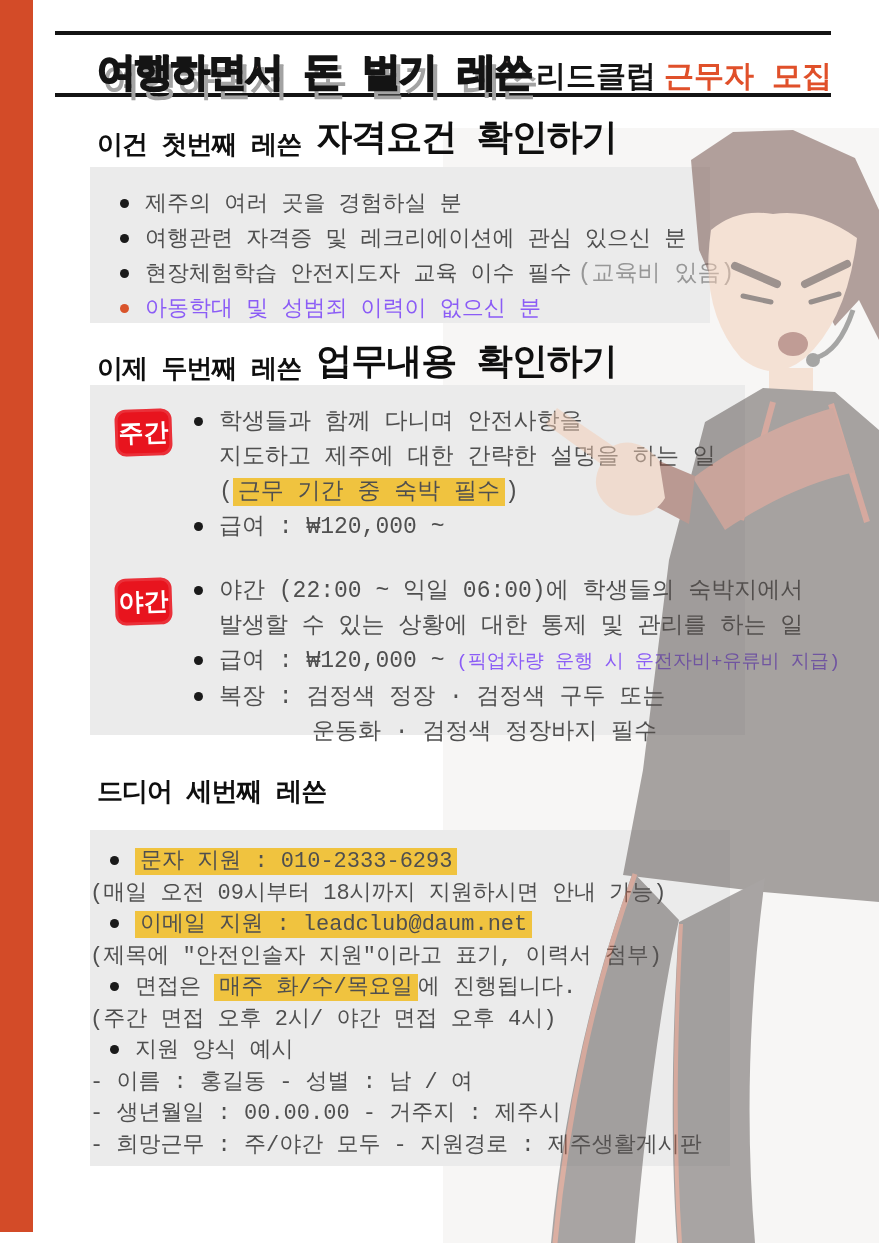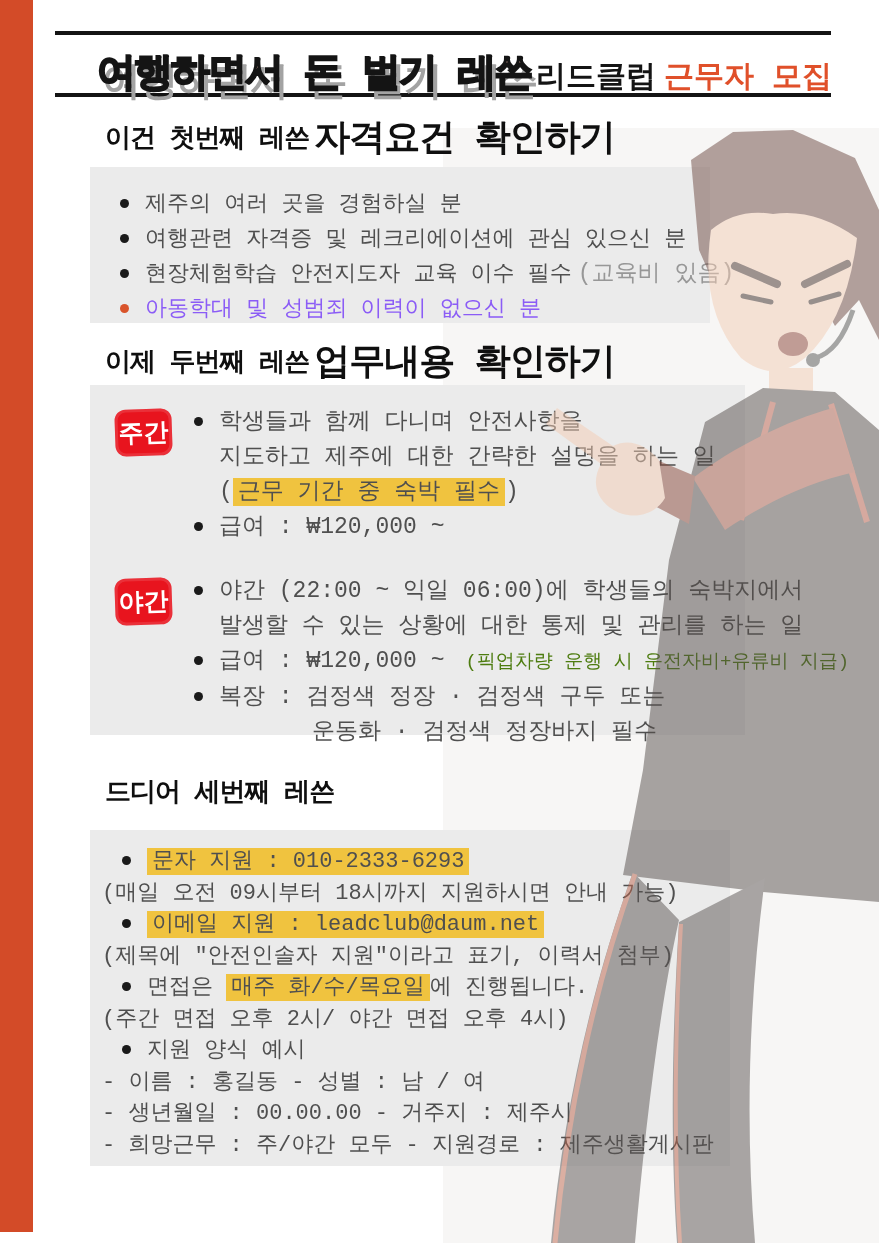--- a/index.html
+++ b/index.html
@@ -19,21 +19,21 @@
   
   .header-title{
     position:absolute;left:97px;top:45px;z-index:3;
     font-size:39px;font-weight:900;letter-spacing:-2px;color:#f9c0ae;
     -webkit-text-stroke:2px #141414;
     text-shadow:5px 9px 0 #a3a3a3;white-space:nowrap;
   }
   .header-brand{position:absolute;left:536px;top:56px;z-index:3;font-size:30px;font-weight:900;color:#141414;white-space:nowrap;}
   .header-brand .recruit{color:#e0502a;margin-left:8px;}
   
-  .sec-head{position:absolute;z-index:4;display:flex;align-items:center;gap:5px;color:#0f0f0f;white-space:nowrap;margin-left:8px;}
+  .sec-head{position:absolute;z-index:4;display:flex;align-items:flex-end;gap:15px;color:#0f0f0f;white-space:nowrap;}
   .sec-head .intro{font-size:26px;font-weight:800;letter-spacing:-1px;}
   .sec-head .big{font-size:36px;font-weight:900;letter-spacing:-1px;}
   .sh1{left:97px;top:113px;}
   .sh2{left:97px;top:337px;}
   .sh3{left:97px;top:774px;}
   
   .box{position:absolute;background:#ebebeb;z-index:3;box-sizing:border-box;color:#4f4f4f;}
   .box1{left:90px;top:167px;width:620px;height:156px;padding:20px 0 0 30px;font-size:22px;}
   .box1 .row{line-height:35px;white-space:nowrap;}
   .dot{display:inline-block;width:9px;height:9px;border-radius:50%;background:#1a1a1a;margin-right:16px;vertical-align:2px;}
@@ -45,22 +45,22 @@
   .badge{
     flex:none;width:57px;height:47px;margin-right:22px;margin-top:4px;
     background:#e8141e;border-radius:11px;color:#fff;font-size:25px;font-weight:900;
     display:flex;align-items:center;justify-content:center;transform:rotate(-2deg);
     box-shadow:inset 0 0 0 3px rgba(255,255,255,.12);
   }
   .group .txt{line-height:35px;}
   .group .cont{padding-left:25px;}
   .group .cont-deep{padding-left:118px;}
   .hl{background:#f0c33f;padding:1px 5px;}
-  .won-note{font-size:19px;color:#4d7c0f;margin-left:21px;}
-  .box3{left:90px;top:830px;width:640px;height:336px;padding:16px 0 0 12px;font-size:22px;line-height:31.5px;}
+  .won-note{font-size:19px;color:#8b5cf6;margin-left:12px;}
+  .box3{left:90px;top:830px;width:640px;height:336px;padding:16px 0 0 0;font-size:22px;line-height:31.5px;}
   .box3 .brow{padding-left:20px;white-space:nowrap;}
   .box3 .prow{white-space:nowrap;}
   .nowrap{white-space:nowrap;}
 </style>
 </head>
 <body>
 
 <div class="page">
 
   <div class="char-canvas"></div>

